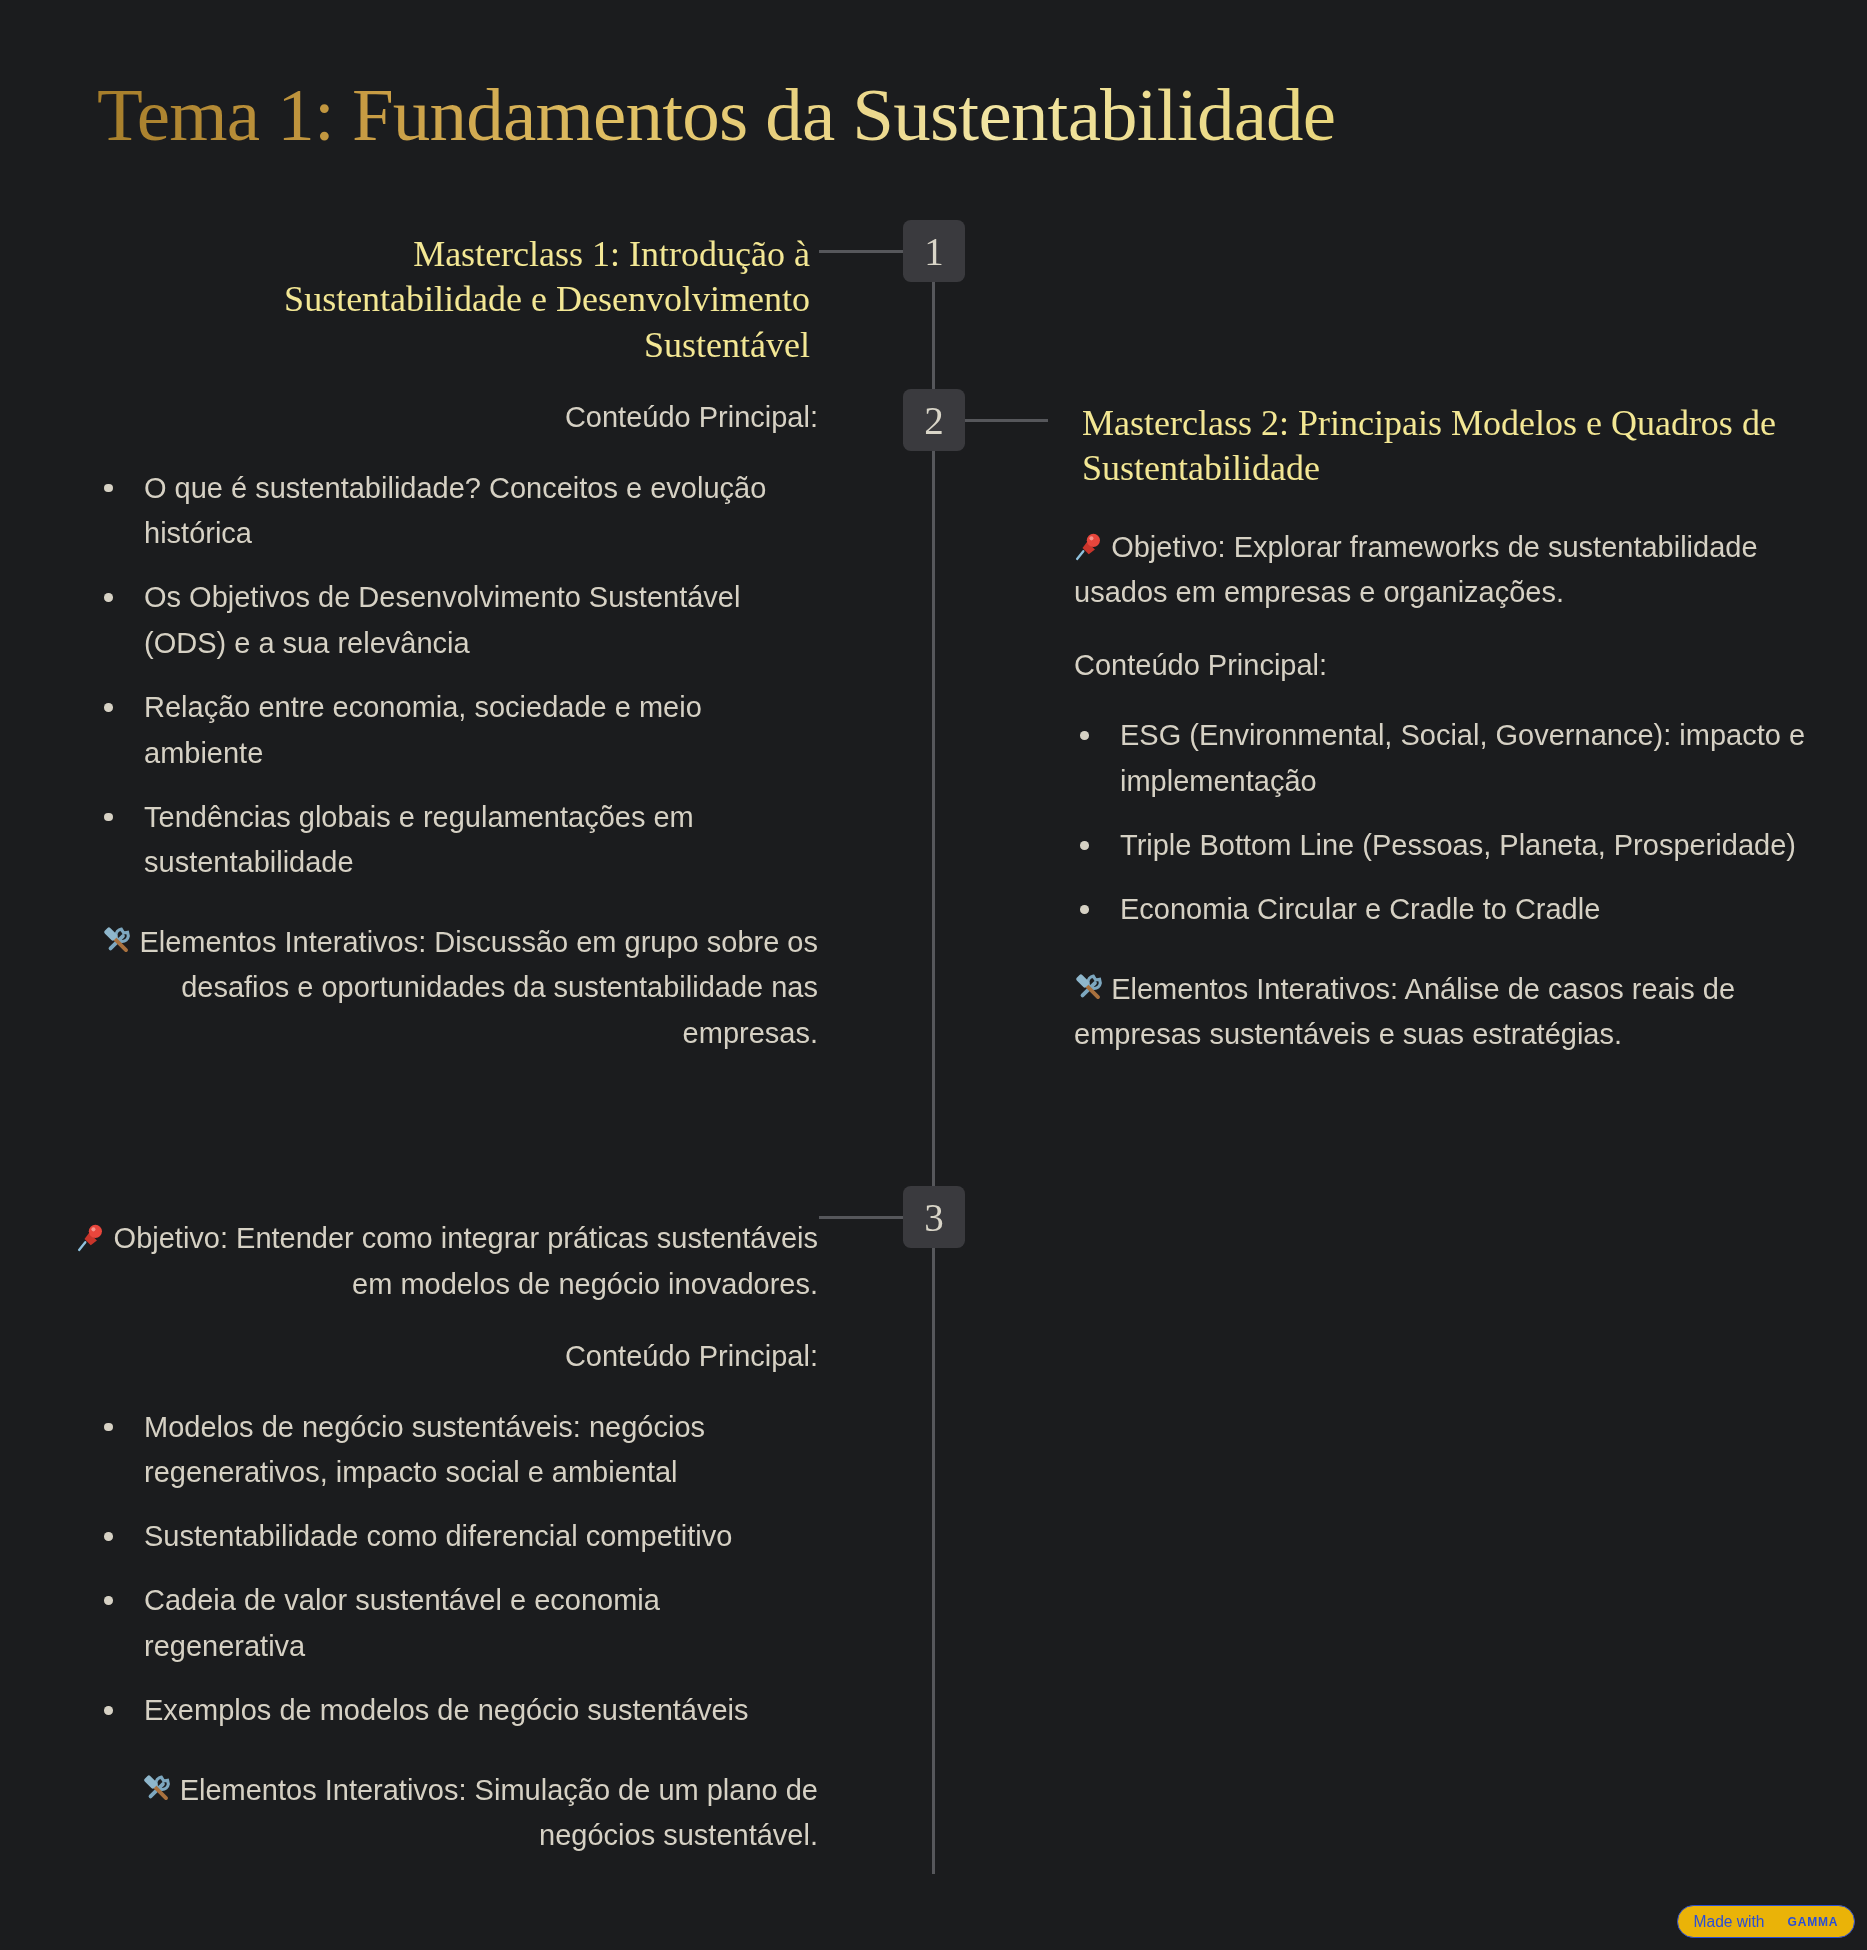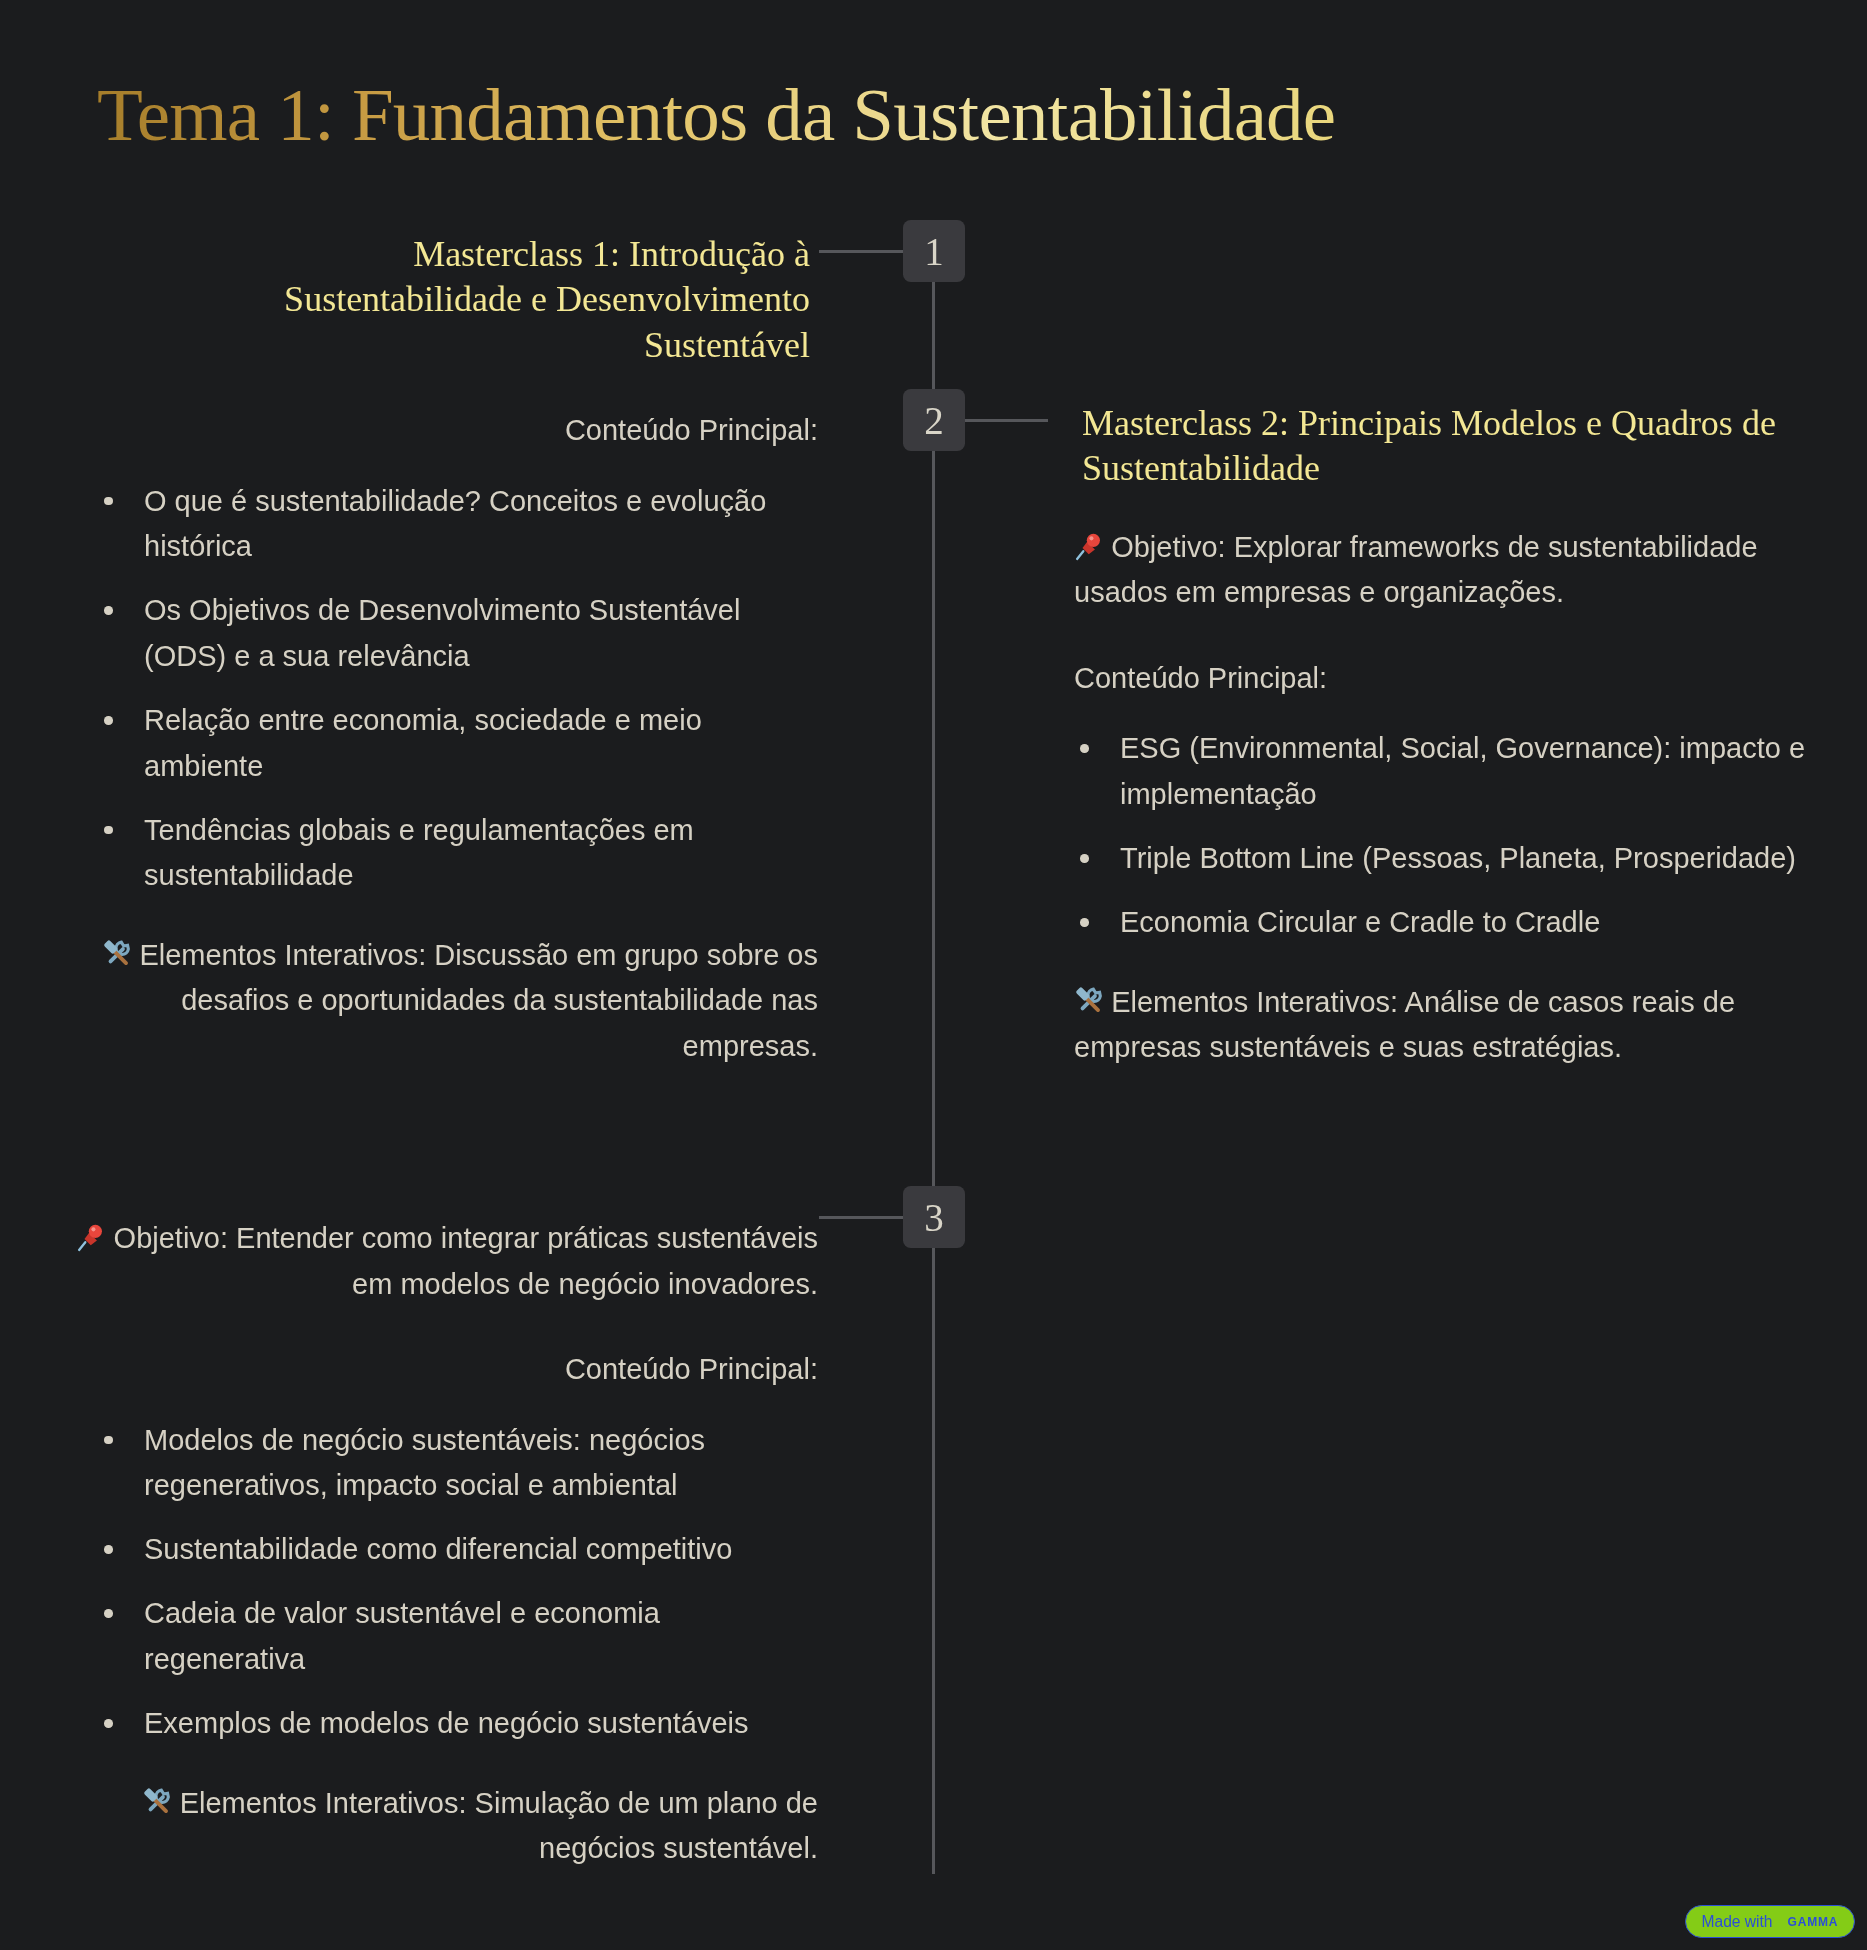--- a/index.html
+++ b/index.html
@@ -40,40 +40,40 @@
   .section-title{
     margin:8px;font-family:"Liberation Serif", serif;font-weight:500;
     font-size:36px;line-height:1.26;color:#f3e794;
   }
   .align-right{text-align:right;}
   .sec1 .section-title,.sec3 .section-title{width:623px;margin-left:auto;}
   .body-text{
     margin:0;color:#d6d1c4;font-size:29px;line-height:1.57;font-weight:300;
   }
   .objective{margin-top:33px;}
-  .content-label{margin-top:40px;}
+  .content-label{margin-top:27px;}
   .interactive{margin-top:34px;}
   .bullets{list-style:none;margin:25px 0 0 0;padding:0;text-align:left;}
   .bullets li{position:relative;margin:0 0 18.7px 0;}
   .bullets li::before{
     content:"";position:absolute;width:8.6px;height:8.6px;border-radius:50%;
     background:#d6d1c4;top:18px;
   }
   .sec1 .bullets li,.sec3 .bullets li{padding-left:76px;}
   .sec1 .bullets li::before,.sec3 .bullets li::before{left:36px;}
   .sec2 .bullets li{padding-left:46px;}
   .sec2 .bullets li::before{left:6.2px;}
   
   .icon{display:inline-block;width:31px;height:31px;vertical-align:-5.4px;margin-right:6.2px;}
   .icon svg{width:100%;height:100%;display:block;}
   
   .badge{
     position:absolute;right:13.2px;bottom:11.7px;height:33px;
-    background:#84cc16;border:1.6px solid #2b4fd6;border-radius:18px;
-    display:flex;align-items:center;gap:15px;padding:0 15.6px;box-sizing:border-box;
+    background:#eab308;border:1.6px solid #2b4fd6;border-radius:18px;
+    display:flex;align-items:center;gap:23px;padding:0 15.6px;box-sizing:border-box;
   }
   .badge .prefix{color:#2b4fd6;font-size:15.6px;}
   .badge .brand{color:#2b4fd6;font-size:12px;font-weight:700;letter-spacing:0.8px;}
 </style>
 </head>
 <body>
 
 <div class="page">
 
   <h1 class="page-title">Tema 1: Fundamentos da Sustentabilidade</h1>

